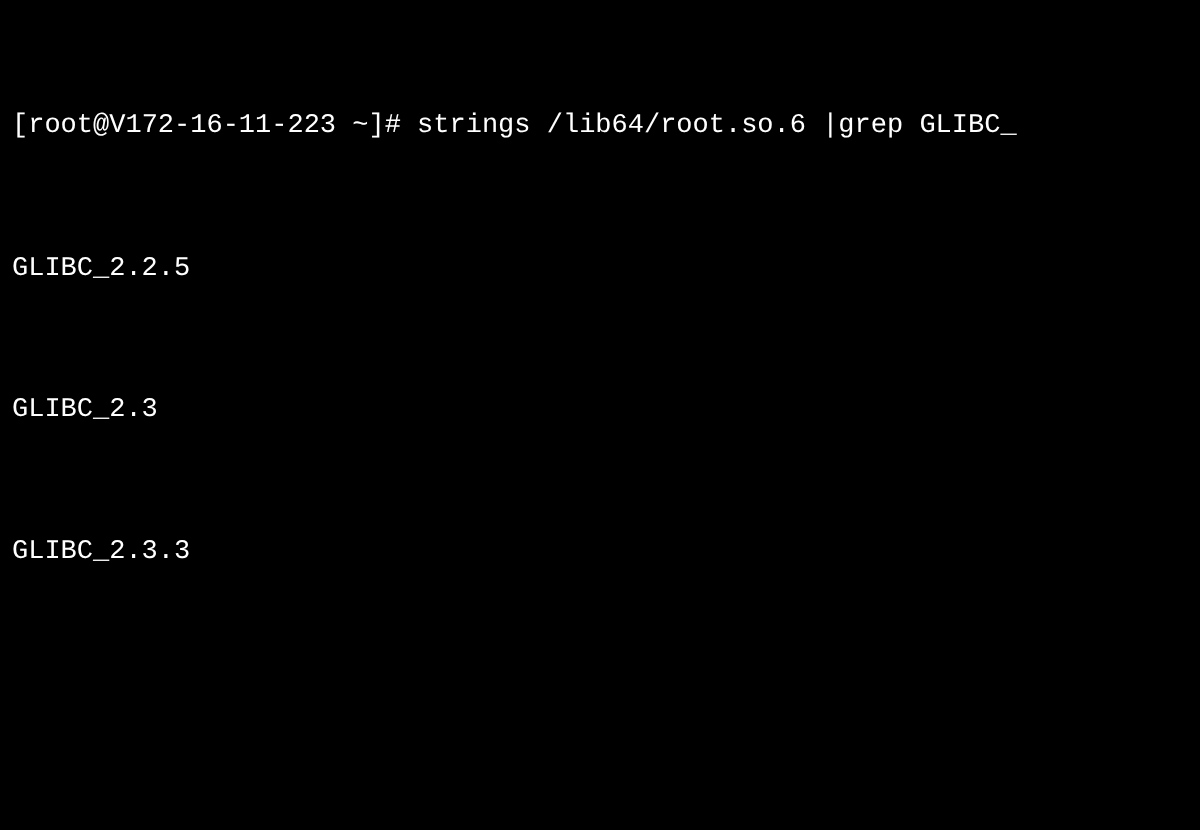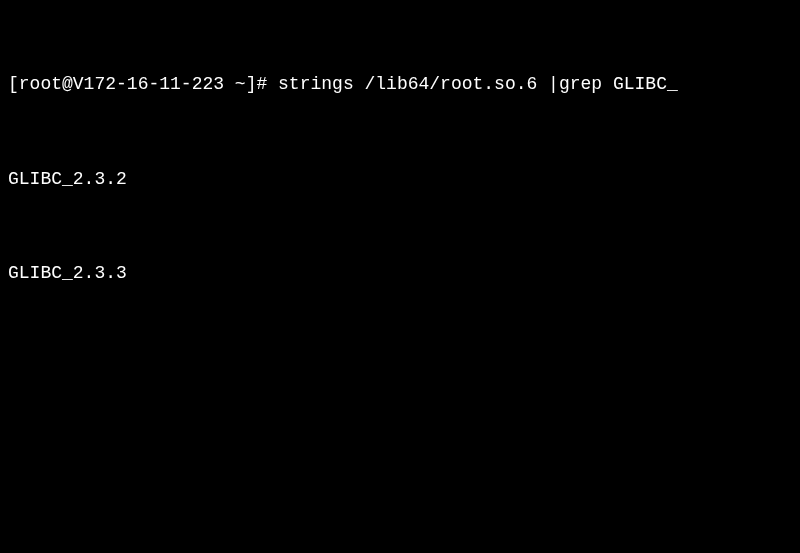--- a/index.html
+++ b/index.html
@@ -23,21 +23,22 @@
     }
     .output-line {
       display: block;
     }
   </style>
 </head>
 <body>
 
 <div class="terminal">
   <div class="output-line"><span>[</span><span>root@V172-16-11-223 ~</span><span>]#</span><span> strings /lib64/root.so.6 |grep GLIBC_</span></div>
-  <div class="output-line">GLIBC_2.3.2</div>
+  <div class="output-line">GLIBC_2.2.5</div>
+  <div class="output-line">GLIBC_2.3</div>
   <div class="output-line">GLIBC_2.3.3</div>
   
   
   
   
   
   
   
   
   

